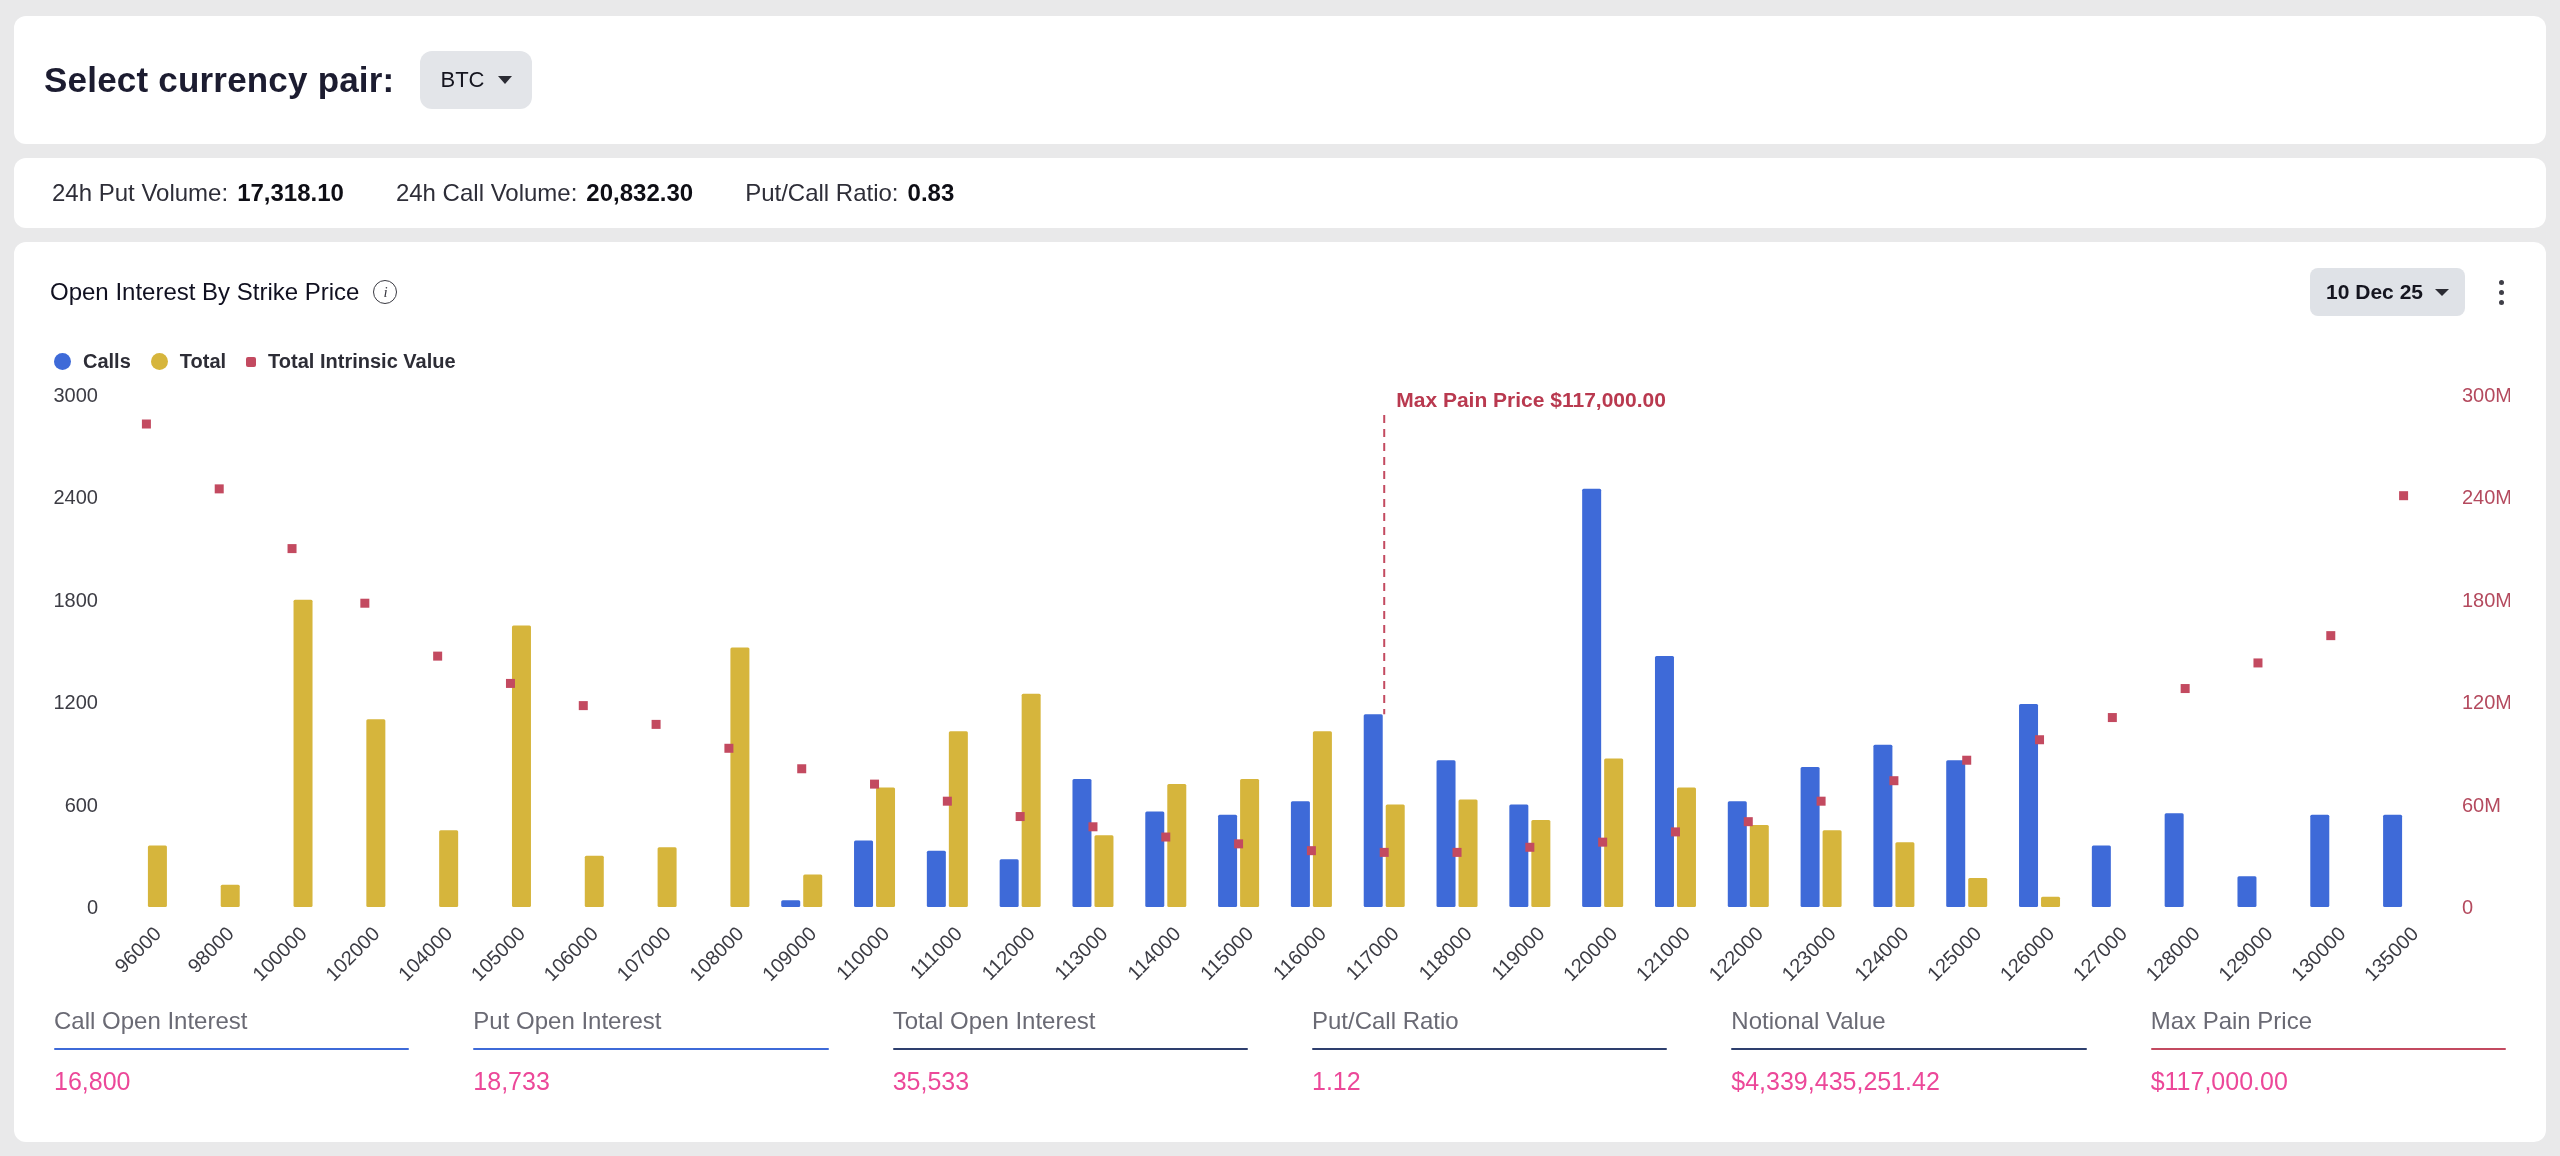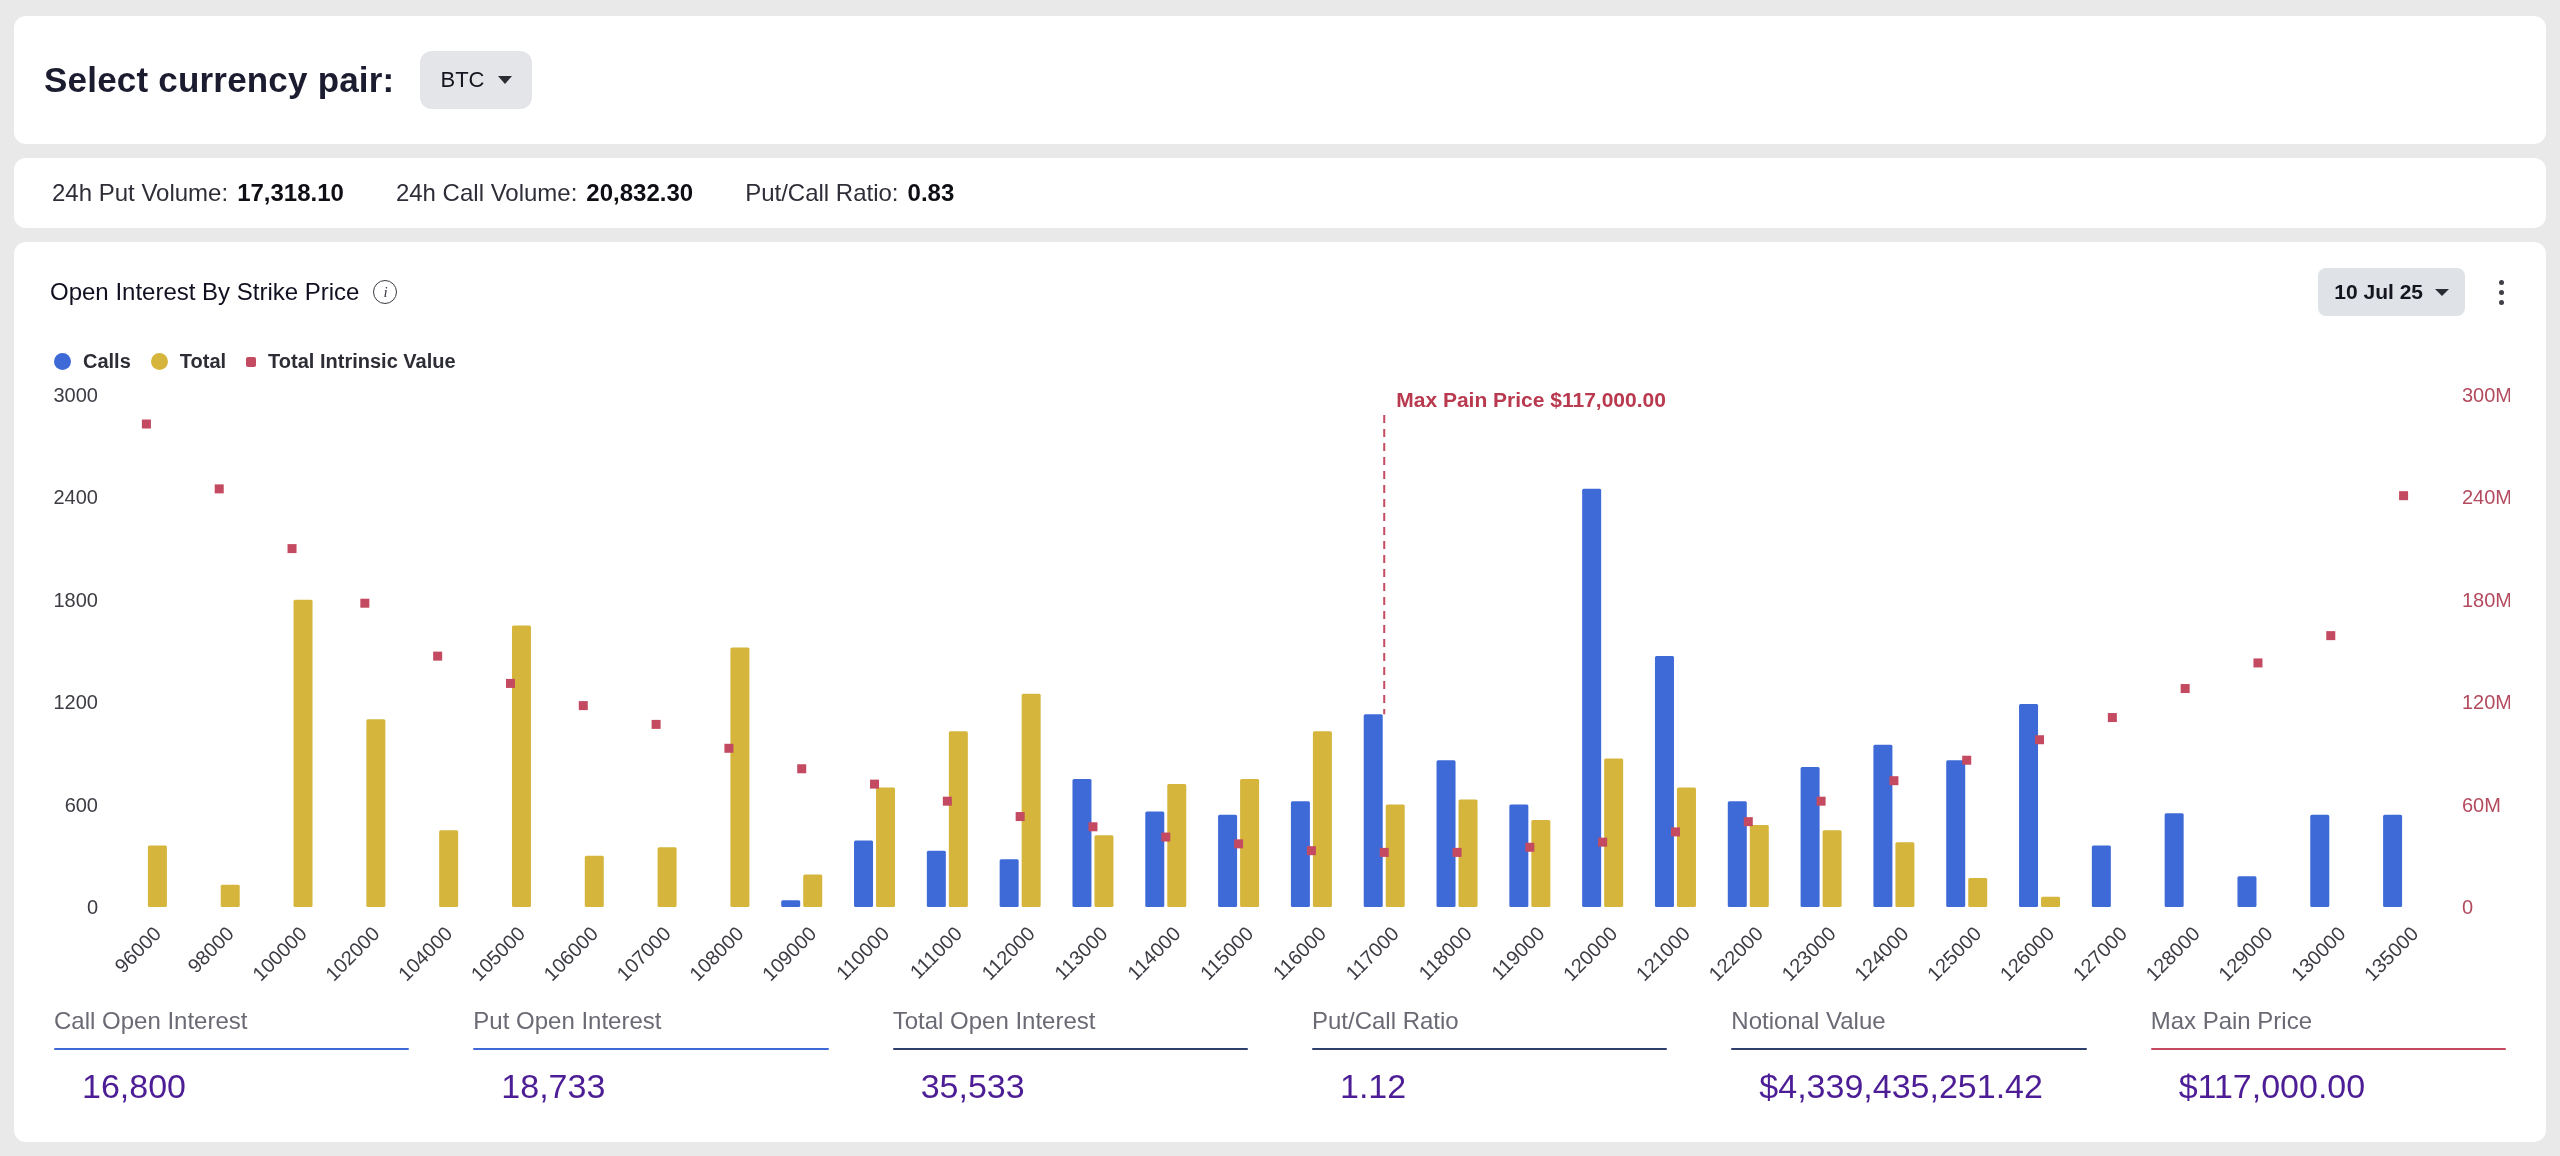--- a/index.html
+++ b/index.html
@@ -52,21 +52,21 @@
   #oi-chart { width:100%; height:auto; display:block; }
   .ax { font:20px "Liberation Sans", sans-serif; fill:#3c3c44; }
   .ax.right { fill:#b44a5e; }
   .annot { font:700 21px "Liberation Sans", sans-serif; fill:#b9394f; }
 
   
   .summary { display:flex; gap:64px; margin-top:10px; padding:0 4px; }
   .summary-col { flex:1; }
   .summary-col .s-label { font-size:24px; color:#6a6a74; }
   .summary-col .rule { height:2px; background:#44507e; margin-top:13px; border-radius:1px; }
-  .summary-col .s-value { font-size:34px; color:#4c1d95; margin-top:17px;margin-left:28px; }
+  .summary-col .s-value { font-size:25px; color:#ec4899; margin-top:17px; }
 </style>
 </head>
 <body>
 
 <div class="page">
 
   <div class="card currency-card">
     <div class="currency-title">Select currency pair:</div>
     <button class="pair-btn">
       <span>BTC</span>
@@ -91,21 +91,21 @@
 
   <div class="card chart-card">
 
     <div class="chart-header">
       <div class="chart-title-wrap">
         <span class="chart-title">Open Interest By Strike Price</span>
         <span class="info-icon">i</span>
       </div>
       <div class="header-right">
         <button class="date-btn">
-          <span>10 Jul 25</span>
+          <span>10 Dec 25</span>
           <span class="caret"></span>
         </button>
         <div class="kebab">
             <span></span>
             <span></span>
             <span></span>
           </div>
       </div>
     </div>
 

